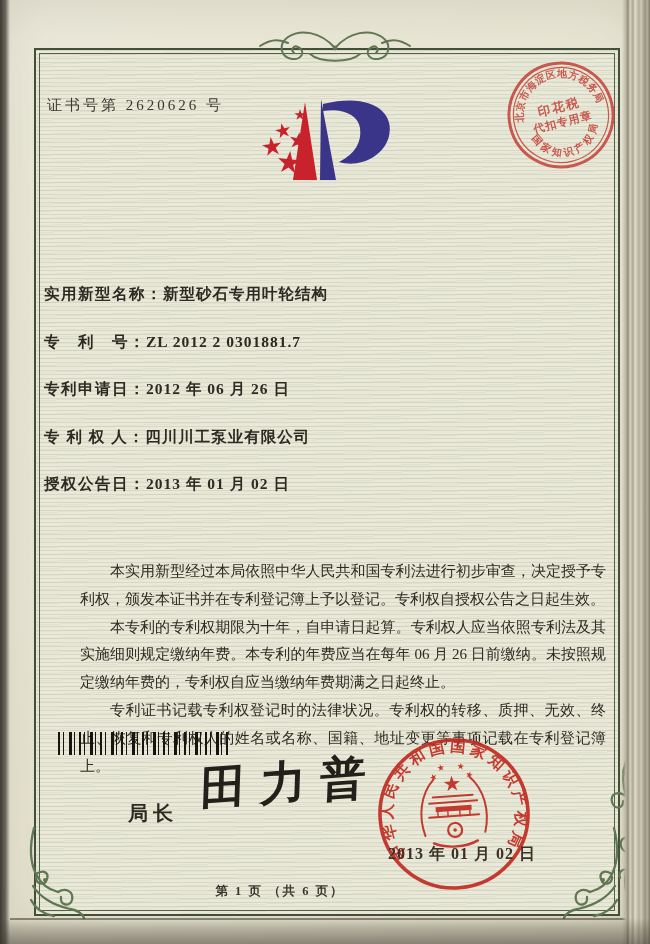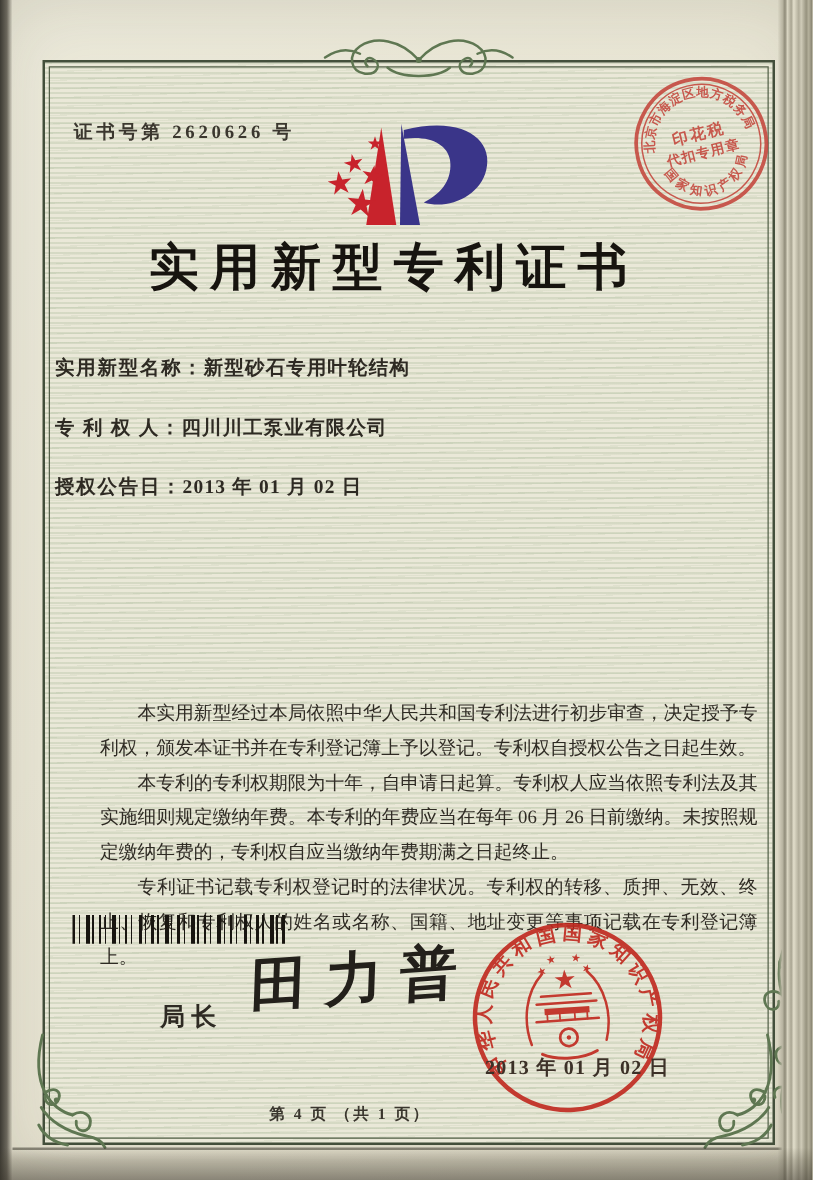--- a/index.html
+++ b/index.html
@@ -37,21 +37,21 @@
     background:
       repeating-linear-gradient(180deg, rgba(130,158,115,.20) 0 1px, rgba(0,0,0,0) 1px 4px),
       repeating-linear-gradient(178deg, rgba(130,158,115,.10) 0 1px, rgba(0,0,0,0) 1px 7px),
       #eae8d8;
   }
   .frame::after{content:"";position:absolute;inset:3px;border:1px solid #55614a;pointer-events:none;}
   .ornament{position:absolute;color:#5f7752;}
   .ornament svg{display:block;}
 
   
-  .cert-no{position:absolute;left:59px;top:96px;font-size:15px;letter-spacing:3px;color:#3b372f;font-weight:700;}
+  .cert-no{position:absolute;left:47px;top:96px;font-size:15px;letter-spacing:3px;color:#3b372f;font-weight:400;}
   .logo{position:absolute;left:243px;top:84px;width:178px;height:112px;}
   .tax-stamp{position:absolute;left:504px;top:58px;width:114px;height:114px;transform:rotate(-14deg);opacity:.88;}
   .title{position:absolute;left:0;right:20px;top:186px;text-align:center;
     font-size:40px;font-weight:700;letter-spacing:9px;color:#17140f;}
   .fields{position:absolute;left:44px;right:48px;top:284px;}
   .field-row{height:47.5px;font-size:15.5px;color:#2e2a23;font-weight:700;letter-spacing:1px;white-space:nowrap;}
   .field-row .lbl{letter-spacing:1.5px;}
   .paragraphs{position:absolute;left:44px;right:44px;top:558px;
     font-size:15px;line-height:27.8px;text-align:justify;color:#2f2b24;font-weight:500;margin-left:36px;}
   .paragraphs p{margin:0;text-indent:2em;}
@@ -162,25 +162,30 @@
         </text>
         <text font-size="10" letter-spacing="3" font-weight="700">
           <textPath href="#arcBot" startOffset="50%" text-anchor="middle">国家知识产权局</textPath>
         </text>
         <text x="57" y="53" text-anchor="middle" font-size="12.5" font-weight="700" letter-spacing="2">印花税</text>
         <text x="57" y="68" text-anchor="middle" font-size="11" font-weight="700" letter-spacing="1">代扣专用章</text>
       </g>
     </svg>
   </div>
 
-  <div class="title">实用新型专利证书</div>
 
   <div class="fields">
     <div class="field-row">
       <span class="lbl">实用新型名称：</span><span>新型砂石专用叶轮结构</span>
+    </div>
+    <div class="field-row">
+      <span class="lbl">专　利　号：</span><span>ZL 2012 2 0301881.7</span>
+    </div>
+    <div class="field-row">
+      <span class="lbl">专利申请日：</span><span>2012 年 06 月 26 日</span>
     </div>
     <div class="field-row">
       <span class="lbl">专 利 权 人：</span><span>四川川工泵业有限公司</span>
     </div>
     <div class="field-row">
       <span class="lbl">授权公告日：</span><span>2013 年 01 月 02 日</span>
     </div>
   </div>
 
   <div class="paragraphs">
@@ -221,19 +226,19 @@
           <path d="M52,102 C46,82 50,60 64,46"></path>
           <path d="M112,102 C118,82 114,60 100,46"></path>
           <path d="M60,110 C72,116 92,116 104,110" stroke-width="2.4"></path>
         </g>
       </g>
     </svg>
   </div>
 
   <div class="seal-date">2013 年 01 月 02 日</div>
 
-  <div class="footer">第 4 页 （共 1 页）</div>
+  <div class="footer">第 1 页 （共 6 页）</div>
 
   <div class="edge-bottom-line"></div>
   <div class="edge-left"></div>
   <div class="edge-right-pages"></div>
   <div class="edge-bottom"></div>
 </div>
 
 </body></html>

